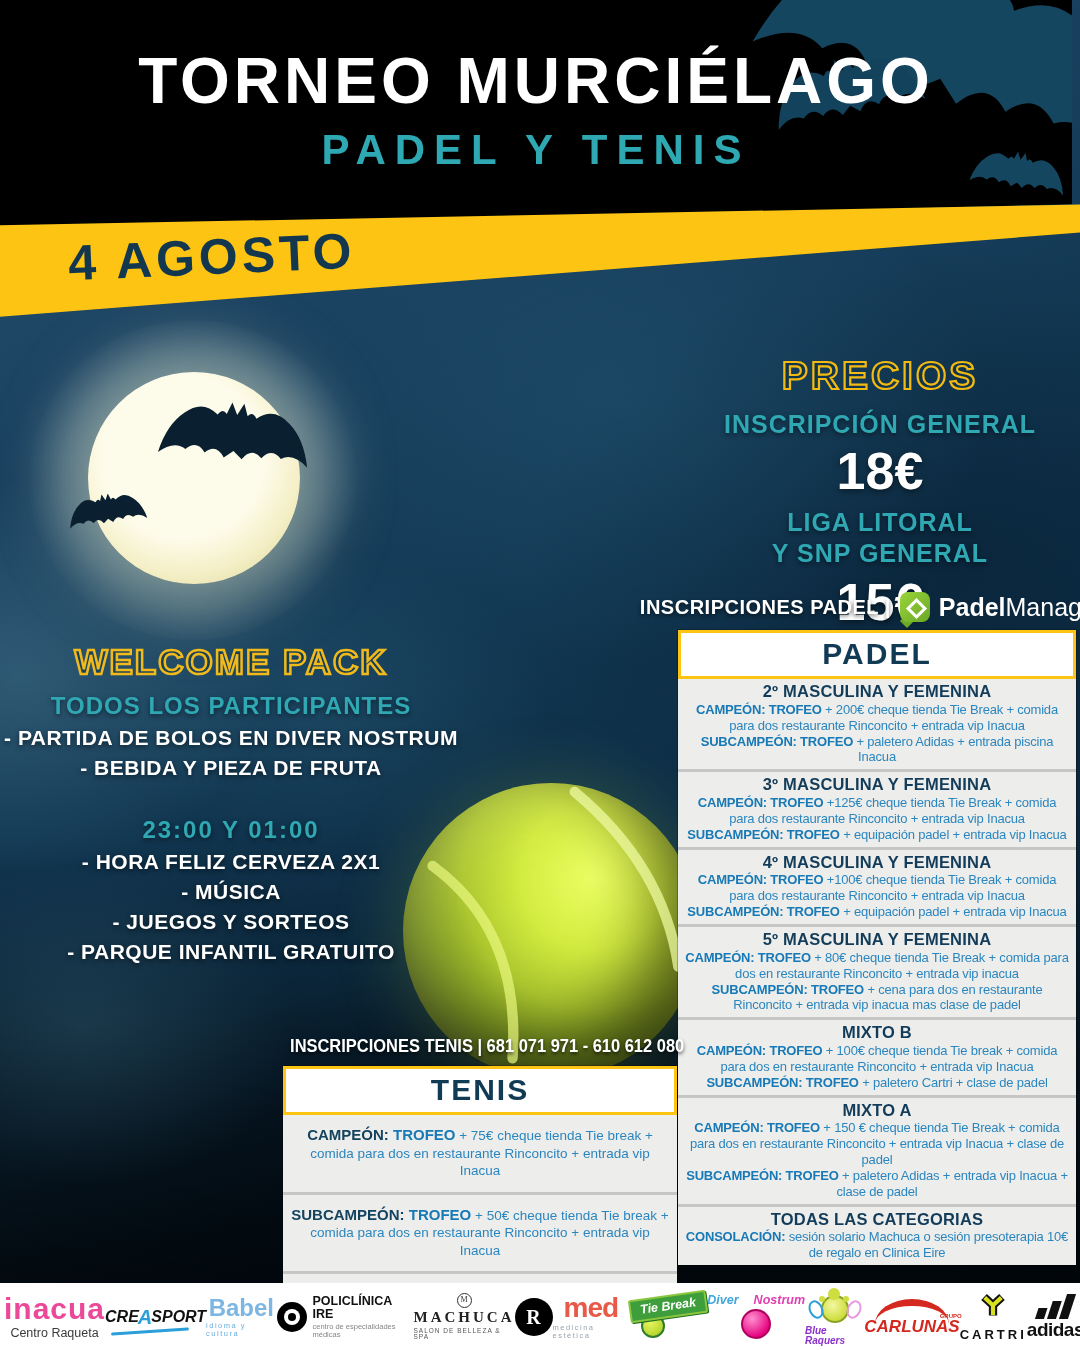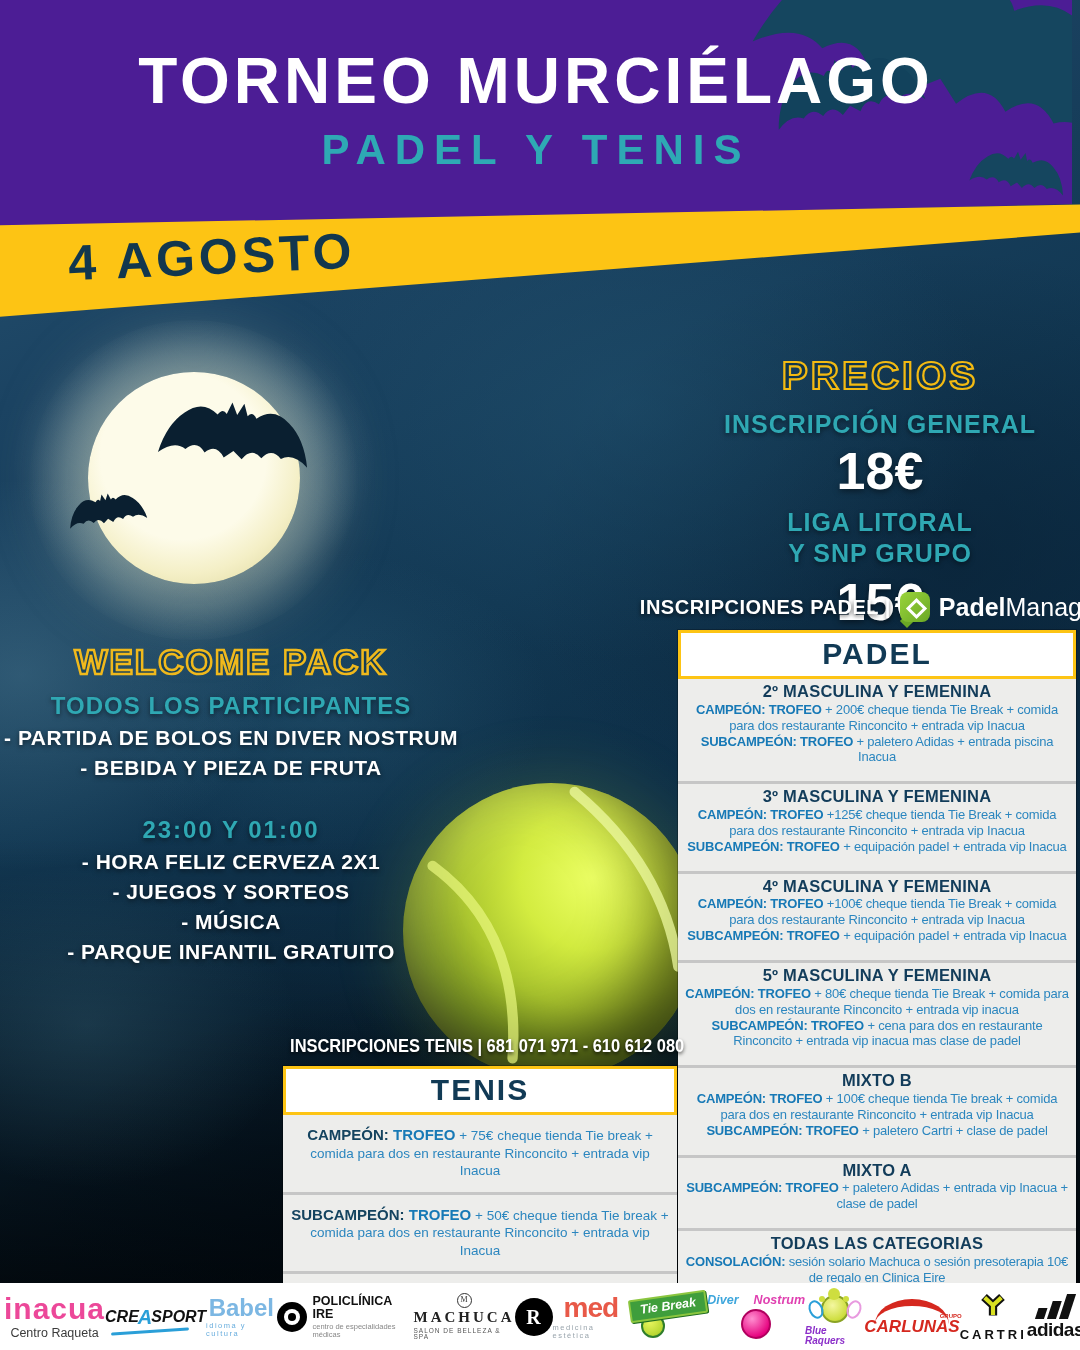--- a/index.html
+++ b/index.html
@@ -23,21 +23,21 @@
   .moon{position:absolute;left:88px;top:372px;width:212px;height:212px;border-radius:50%;z-index:1;
     background:radial-gradient(circle at 45% 40%, #fdfbe9 0 48%, #f4efc6 68%, #e3dda6 86%, #cfc98f 100%);
     box-shadow:0 0 70px 25px rgba(240,240,205,.35);}
   .bat{position:absolute;z-index:2;}
   .ball{position:absolute;left:403px;top:783px;width:296px;height:296px;border-radius:50%;z-index:2;
     background:radial-gradient(circle at 64% 32%, #ecff64 0%, #d3ec40 26%, #abc62e 47%, #6c871d 68%, #39490f 86%, #1d2608 100%);
     box-shadow:0 0 70px rgba(170,210,60,.22), inset -34px -28px 70px rgba(0,0,0,.55), inset 22px 18px 55px rgba(255,255,170,.22);}
   .ball svg{position:absolute;inset:0;}
 
   
-  .header{position:absolute;left:0;top:0;width:1072px;height:232px;background:#4c1d95;z-index:5;
+  .header{position:absolute;left:0;top:0;width:1072px;height:232px;background:#000000;z-index:5;
     clip-path:polygon(0 0,100% 0,100% 88%,0 100%);overflow:hidden;}
   .title{position:absolute;left:0;top:44px;width:100%;text-align:center;color:#fff;
     font-size:64px;font-weight:800;letter-spacing:4px;z-index:2;}
   .subtitle{position:absolute;left:0;top:126px;width:100%;text-align:center;color:#2ea9b4;
     font-size:42px;font-weight:800;letter-spacing:9px;z-index:2;}
   .dateband{position:absolute;left:0;top:196px;width:1080px;height:122px;background:#fdc414;z-index:5;
     clip-path:polygon(0 24%,100% 7%,100% 30%,0 99%);}
   .dateword{position:absolute;left:68px;top:228px;z-index:6;color:#12374e;font-size:50px;font-weight:800;
     letter-spacing:4px;transform:rotate(-2.5deg);}
 
@@ -77,21 +77,21 @@
   .ins-tenis{position:absolute;left:278px;top:1036px;width:402px;z-index:10;text-align:center;
     color:#fff;font-weight:800;font-size:17.5px;white-space:nowrap;transform:scaleX(.94);
     text-shadow:0 2px 4px rgba(0,0,0,.7);}
 
   
   .ptable{position:absolute;left:678px;top:630px;width:398px;z-index:10;box-shadow:0 0 0 1px rgba(0,0,0,.25);}
   .ttable{position:absolute;left:283px;top:1066px;width:394px;z-index:10;box-shadow:0 0 0 1px rgba(0,0,0,.25);}
   .thead{background:#fff;border:3px solid #fdc414;text-align:center;padding:4px 0 5px;
     font-size:30px;font-weight:800;color:#113a55;letter-spacing:2px;}
   .tbody{background:#ededeb;}
-  .prow{padding:3px 6px 16px;text-align:center;}
+  .prow{padding:3px 6px 4px;text-align:center;}
   .prow + .prow{border-top:3px solid #c6c6c6;}
   .cat-title{font-size:16.5px;font-weight:800;color:#123c5a;letter-spacing:.2px;line-height:1.2;}
   .cat-line{font-size:13px;line-height:1.22;letter-spacing:-.2px;color:#2b86bf;}
   .blue-b{font-weight:800;color:#1779b6;}
   .navy-b{font-weight:800;color:#14435f;}
   .trow{padding:10px 8px 12px;text-align:center;font-size:13.5px;line-height:1.3;color:#2b86bf;}
   .trow + .trow{border-top:3px solid #c6c6c6;}
   .trow .navy-b,.trow .blue-b{font-size:15px;}
 
   
@@ -187,32 +187,32 @@
   <div class="dateband"></div>
   <div class="dateword">4 AGOSTO</div>
 
   <div class="welcome">
     <div class="wp-title">WELCOME PACK</div>
     <div class="wp-sub">TODOS LOS PARTICIPANTES</div>
     <div class="wp-item">- PARTIDA DE BOLOS EN DIVER NOSTRUM</div>
     <div class="wp-item">- BEBIDA Y PIEZA DE FRUTA</div>
     <div class="wp-sched">23:00 Y 01:00</div>
     <div class="wp-item">- HORA FELIZ CERVEZA 2X1</div>
+    <div class="wp-item">- MÚSICA</div>
     <div class="wp-item">- JUEGOS Y SORTEOS</div>
-    <div class="wp-item">- MÚSICA</div>
     <div class="wp-item">- PARQUE INFANTIL GRATUITO</div>
   </div>
 
   <div class="precios">
     <div class="pr-title">PRECIOS</div>
     <div class="pr-label">INSCRIPCIÓN GENERAL</div>
     <div class="pr-price">18€</div>
     <div class="pr-label2">
       <span>LIGA LITORAL</span><br>
-      <span>Y SNP GRUPO</span>
+      <span>Y SNP GENERAL</span>
     </div>
     <div class="pr-price">15€</div>
   </div>
 
   <div class="ins-padel">
     <span class="ins-label">INSCRIPCIONES PADEL |</span>
     <span class="pm-icon"></span>
     <span><span class="pm-bold">Padel</span><span class="pm-reg">Manager</span></span>
   </div>
 
@@ -239,20 +239,21 @@
         <div class="cat-line"><span class="blue-b">CAMPEÓN: TROFEO</span><span> + 80€ cheque tienda Tie Break + comida para dos en restaurante Rinconcito + entrada vip inacua</span></div>
         <div class="cat-line"><span class="blue-b">SUBCAMPEÓN: TROFEO</span><span> + cena para dos en restaurante Rinconcito + entrada vip inacua mas clase de padel</span></div>
       </div>
       <div class="prow">
         <div class="cat-title">MIXTO B</div>
         <div class="cat-line"><span class="blue-b">CAMPEÓN: TROFEO</span><span> + 100€ cheque tienda Tie break + comida para dos en restaurante Rinconcito + entrada vip Inacua</span></div>
         <div class="cat-line"><span class="blue-b">SUBCAMPEÓN: TROFEO</span><span> + paletero Cartri + clase de padel</span></div>
       </div>
       <div class="prow">
         <div class="cat-title">MIXTO A</div>
+        <div class="cat-line"><span class="blue-b">CAMPEÓN: TROFEO</span><span> + 150 € cheque tienda Tie Break + comida para dos en restaurante Rinconcito + entrada vip Inacua + clase de padel</span></div>
         <div class="cat-line"><span class="blue-b">SUBCAMPEÓN: TROFEO</span><span> + paletero Adidas + entrada vip Inacua + clase de padel</span></div>
       </div>
       <div class="prow">
         <div class="cat-title">TODAS LAS CATEGORIAS</div>
         <div class="cat-line"><span class="blue-b">CONSOLACIÓN:</span><span> sesión solario Machuca o sesión presoterapia 10€ de regalo en Clinica Eire</span></div>
       </div>
     </div>
   </div>
 
   <div class="ins-tenis">INSCRIPCIONES TENIS | 681 071 971 - 610 612 080</div>

